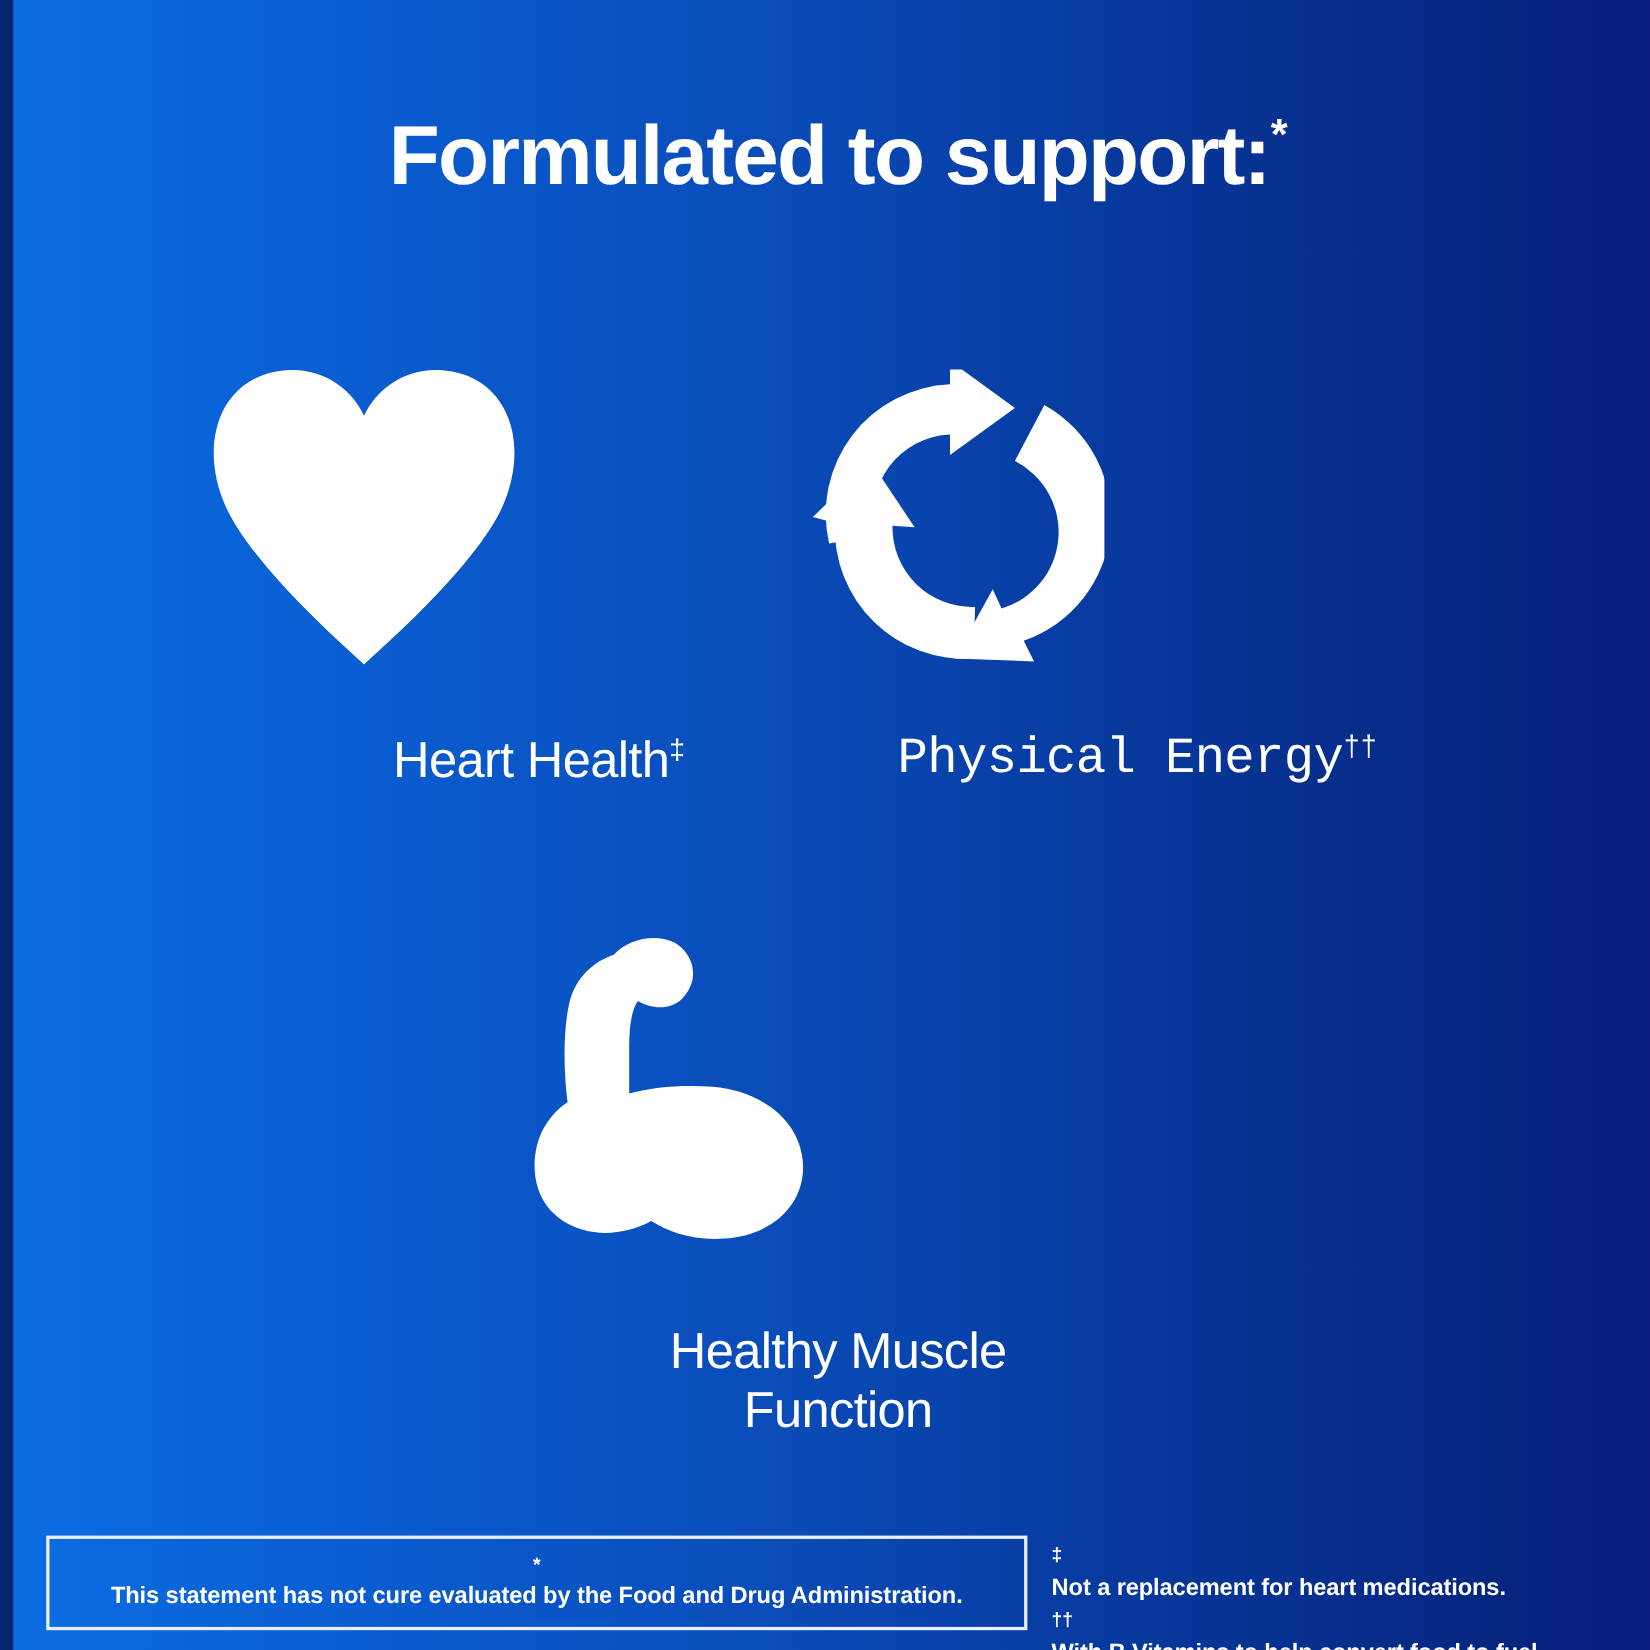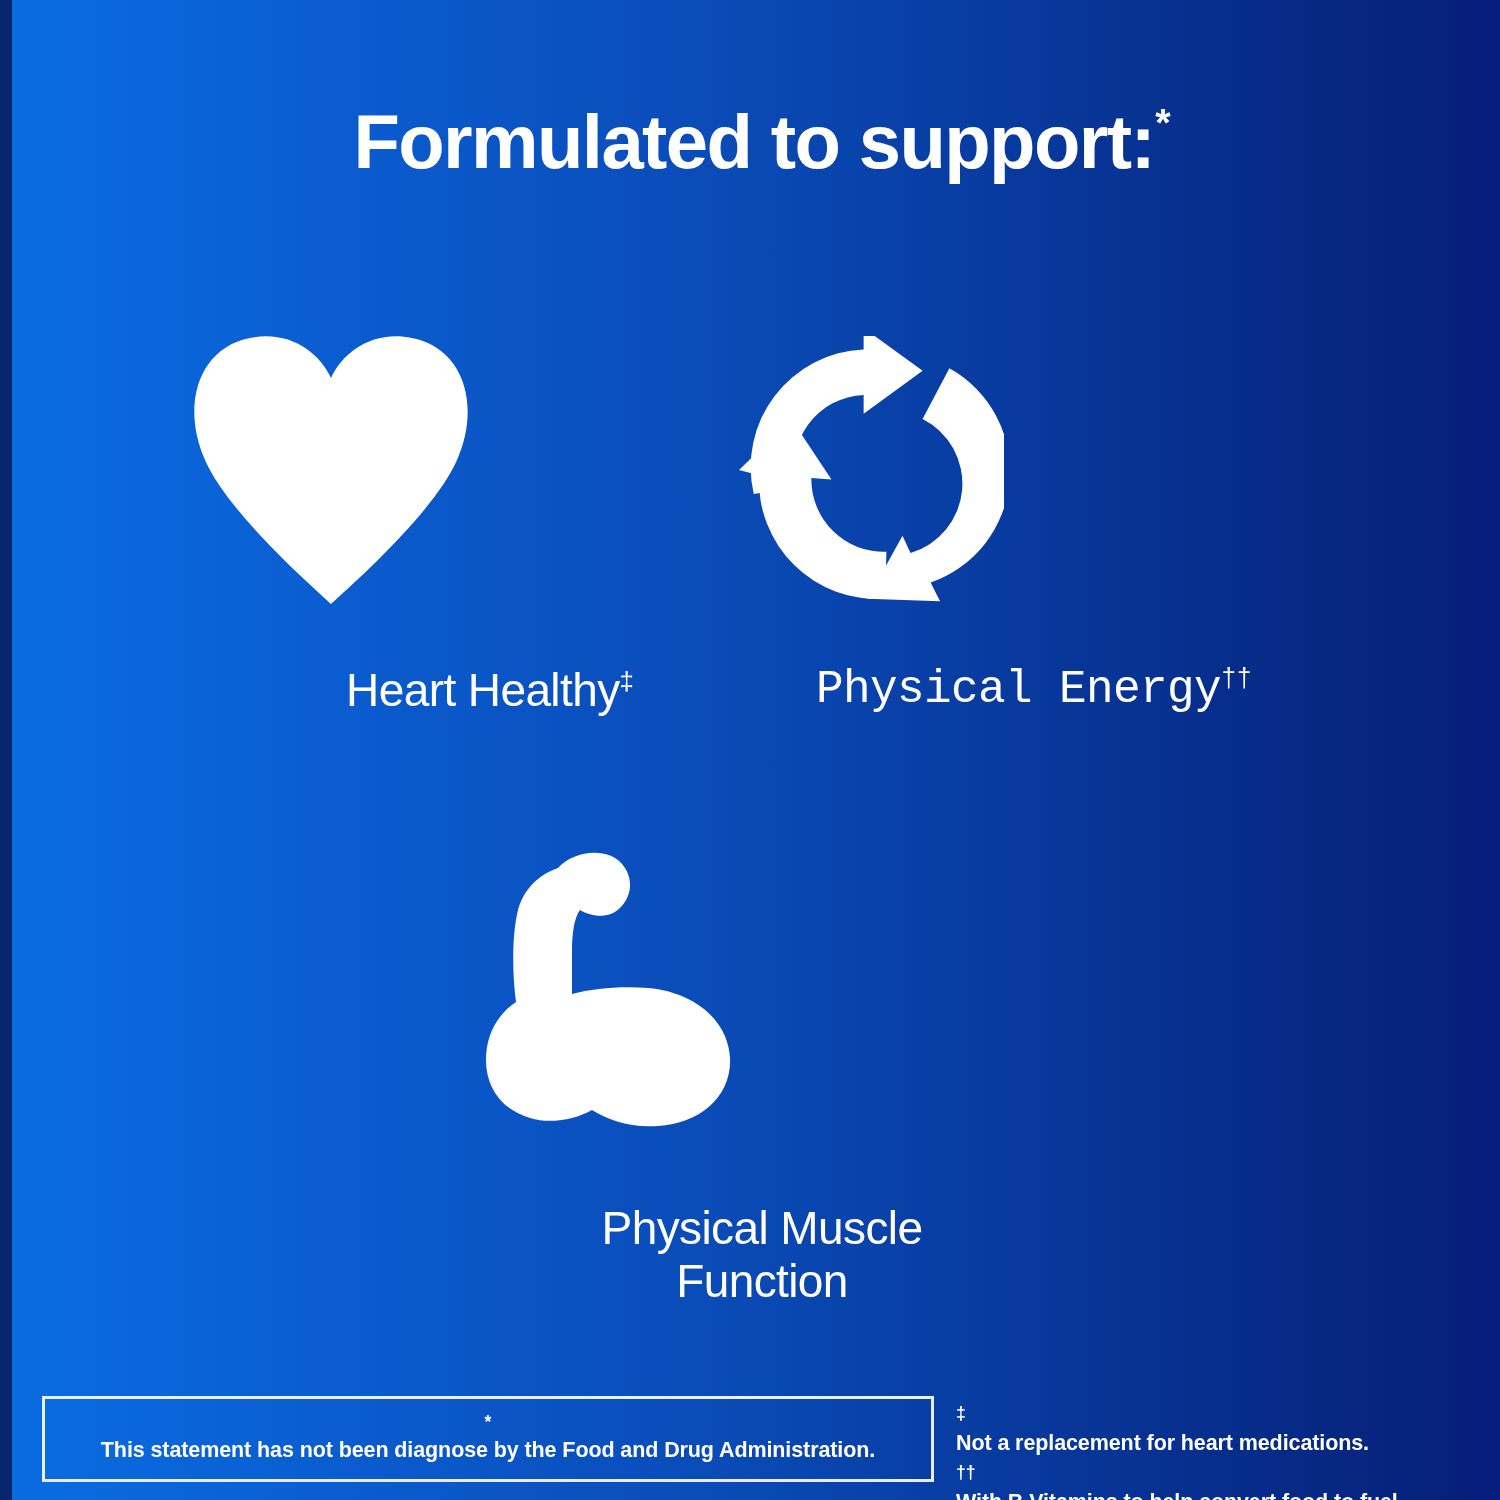--- a/index.html
+++ b/index.html
@@ -130,21 +130,21 @@
       <svg width="282" height="268" viewBox="0 0 282 268" aria-hidden="true">
         <path fill="#ffffff" d="M141 268
                  C 118 247 38 176 15 124
                  C -9 70 8 12 60 2
                  C 99 -6 129 16 141 42
                  C 153 16 183 -6 222 2
                  C 274 12 291 70 267 124
                  C 244 176 164 247 141 268 Z"></path>
       </svg>
     </span>
-    <span class="label"><span>Heart Healthy</span><span class="sup">‡</span></span>
+    <span class="label"><span>Heart Health</span><span class="sup">‡</span></span>
   </div>
 
   <div class="benefit" id="benefit-energy">
     <span class="icon-wrap">
       <svg width="270" height="268" viewBox="0 0 200 200" aria-hidden="true">
         <g fill="#ffffff">
 
           <path d="M14 118
                    A 88 88 0 0 1 96 10
                    L 96 -6
@@ -190,28 +190,28 @@
                  C 232 140 266 168 268 206
                  C 270 244 238 272 196 274
                  C 168 276 146 268 130 258
                  C 112 268 88 272 68 266
                  C 40 258 24 236 24 208
                  C 24 182 36 162 54 150
                  C 50 120 50 82 56 58
                  C 62 36 78 22 96 16 Z"></path>
       </svg>
     </span>
-    <span class="label"><span>Physical Muscle
+    <span class="label"><span>Healthy Muscle
 Function</span><span class="sup"></span></span>
   </div>
 
   <div class="fda-box">
     <span>
         <span class="sup">*</span>
-        <span>This statement has not been diagnose by the Food and Drug Administration.</span>
+        <span>This statement has not cure evaluated by the Food and Drug Administration.</span>
       </span>
   </div>
 
   <div class="side-notes">
     <span>
         <span class="sup">‡</span>
         <span>Not a replacement for heart medications.</span>
       </span>
     <span>
         <span class="sup">††</span>

